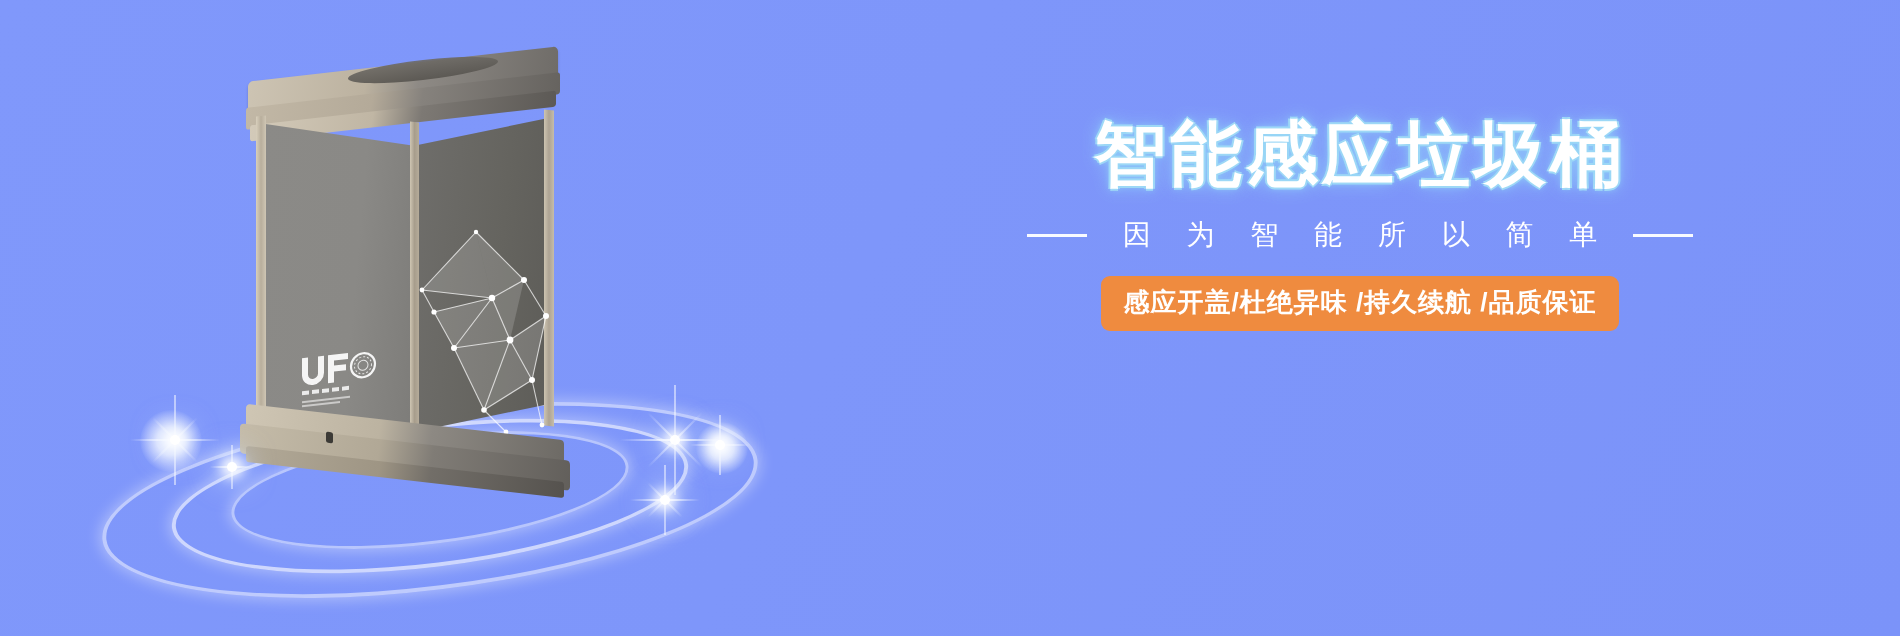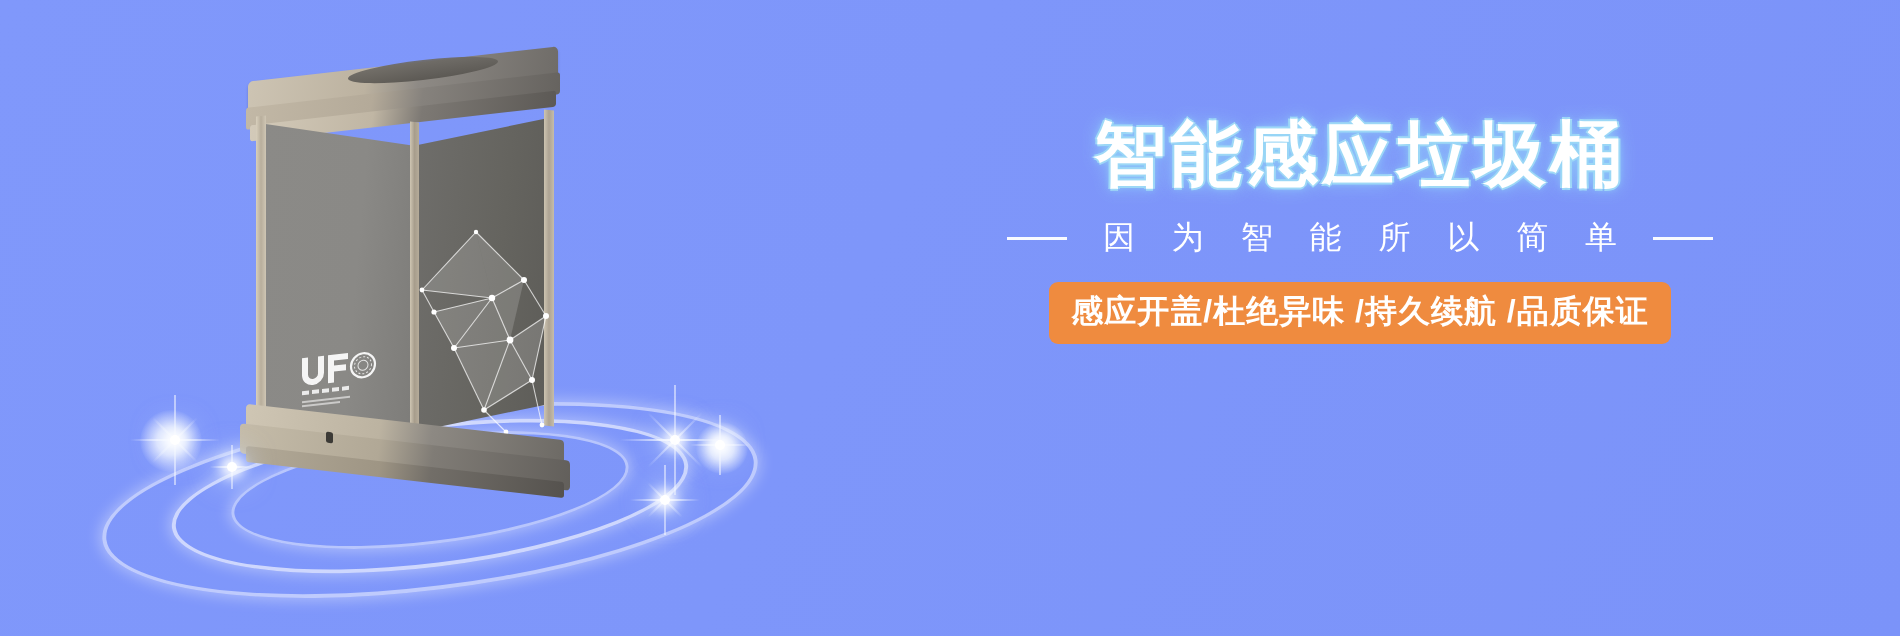--- a/index.html
+++ b/index.html
@@ -188,32 +188,32 @@
     justify-content:center;
     gap:22px;
   }
   .tag-rule {
     width:60px; height:3px;
     background:#ffffff;
     opacity:.95;
     flex:0 0 auto;
   }
   #tagline {
-    font-size:32px;
+    font-size:28px;
     color:#ffffff;
     letter-spacing:14px;
     white-space:nowrap;
     text-indent:14px;
   }
 
   #features-wrap { margin-top:22px; display:flex; justify-content:center; }
   #features {
     background:#ef8b3f;
     color:#ffffff;
-    font-size:32px;
+    font-size:26px;
     font-weight:bold;
     letter-spacing:1px;
     padding:12px 22px 14px;
     border-radius:9px;
     white-space:nowrap;
     line-height:1.12;
   }
 
   #scenes {
     margin-top:30px;

